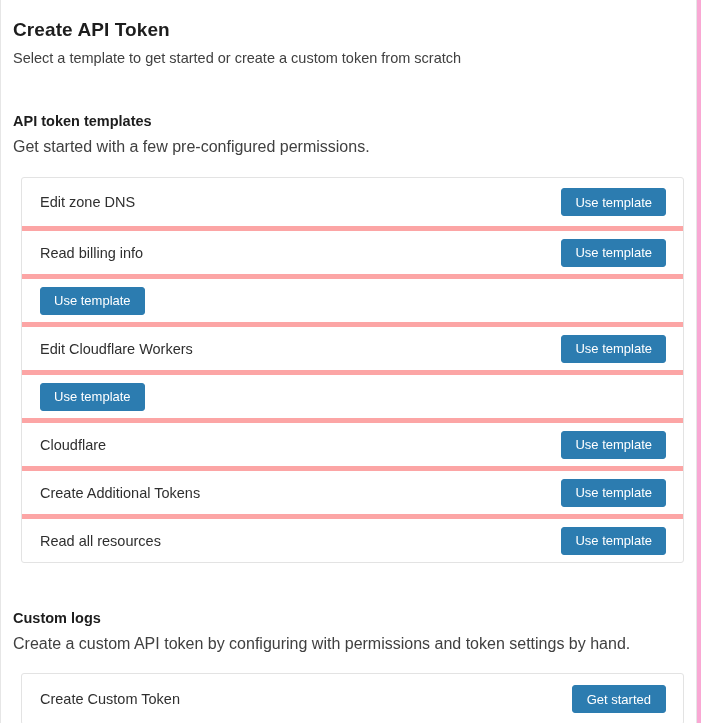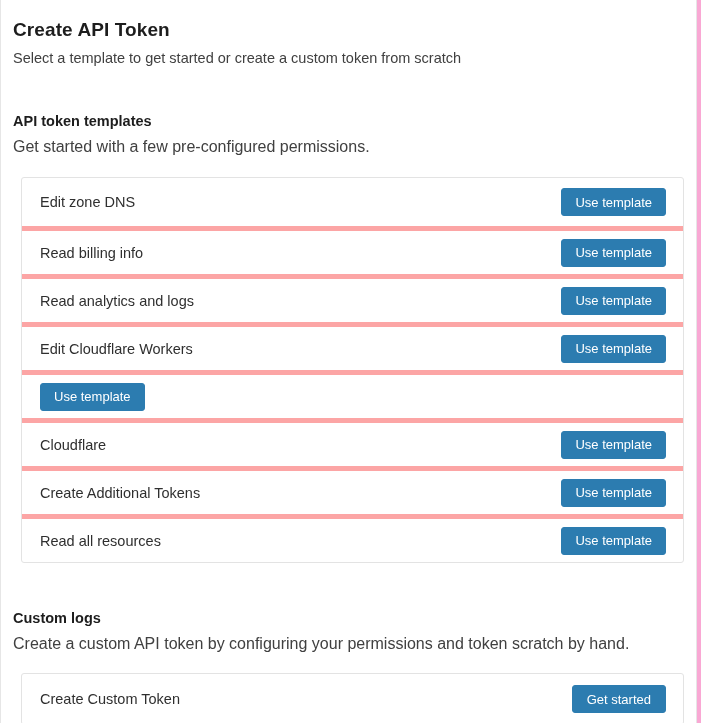--- a/index.html
+++ b/index.html
@@ -126,21 +126,20 @@
         <span class="row-label">Edit zone DNS</span>
         <button class="btn">Use template</button>
       </div>
 
       <div class="row">
         <span class="row-label">Read billing info</span>
         <button class="btn">Use template</button>
       </div>
 
       <div class="row">
-        <span class="row-label">Read analytics and logs</span>
         <button class="btn">Use template</button>
       </div>
 
       <div class="row">
         <span class="row-label">Edit Cloudflare Workers</span>
         <button class="btn">Use template</button>
       </div>
 
       <div class="row">
         <button class="btn">Use template</button>
@@ -157,21 +156,21 @@
       </div>
 
       <div class="row">
         <span class="row-label">Read all resources</span>
         <button class="btn">Use template</button>
       </div>
 
     </div>
 
     <h2 class="section-title">Custom logs</h2>
-    <p class="section-desc">Create a custom API token by configuring your permissions and token scratch by hand.</p>
+    <p class="section-desc">Create a custom API token by configuring with permissions and token settings by hand.</p>
 
     <div class="table custom-table">
       <div class="row custom-row">
         <span class="row-label">Create Custom Token</span>
         <button class="btn wide">Get started</button>
       </div>
     </div>
 
     <div class="spacer"></div>
 

